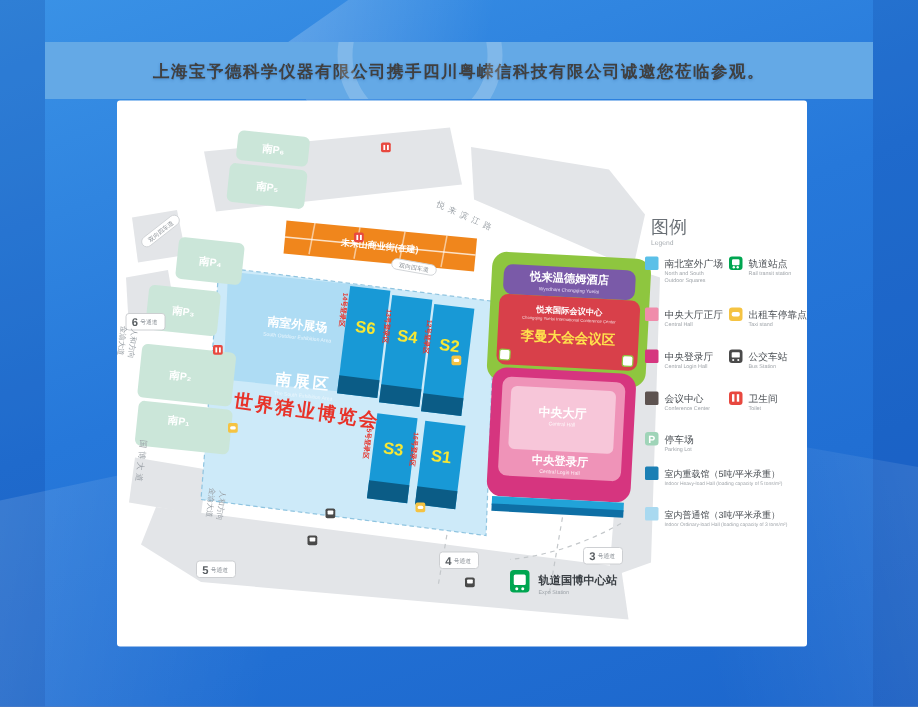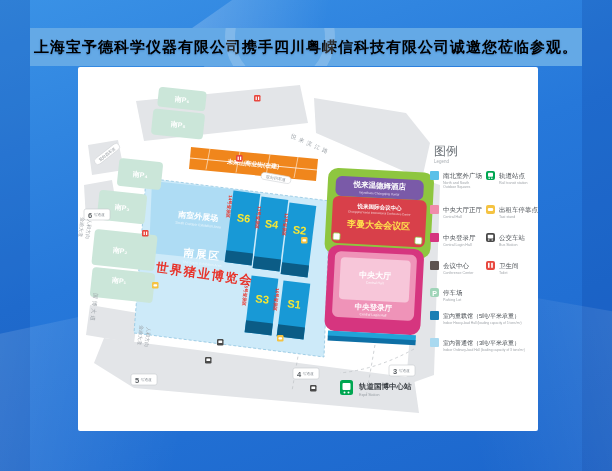--- a/index.html
+++ b/index.html
@@ -22,21 +22,21 @@
       transform:rotate(-35deg);}
   .banner{
     position:absolute;left:30px;top:28px;width:552px;height:38px;background:#64a9e6;
     display:flex;align-items:center;justify-content:center;overflow:hidden;
   }
   .banner::before{
     content:"";position:absolute;left:195px;top:-46px;width:90px;height:90px;border-radius:50%;
     border:10px solid rgba(255,255,255,.18);
   }
   .banner span{
-    color:#000000;font-weight:bold;font-size:15px;letter-spacing:1px;white-space:nowrap;
+    color:#404040;font-weight:bold;font-size:11px;letter-spacing:1px;white-space:nowrap;
     text-shadow:0 1px 2px rgba(25,85,160,.4);
   }
   .card{
     position:absolute;left:78px;top:67px;width:460px;height:364px;background:#ffffff;
     border-radius:2px;
   }
   svg{display:block;}
   svg text{font-family:"Liberation Sans","DejaVu Sans",sans-serif;}
 </style>
 </head>

